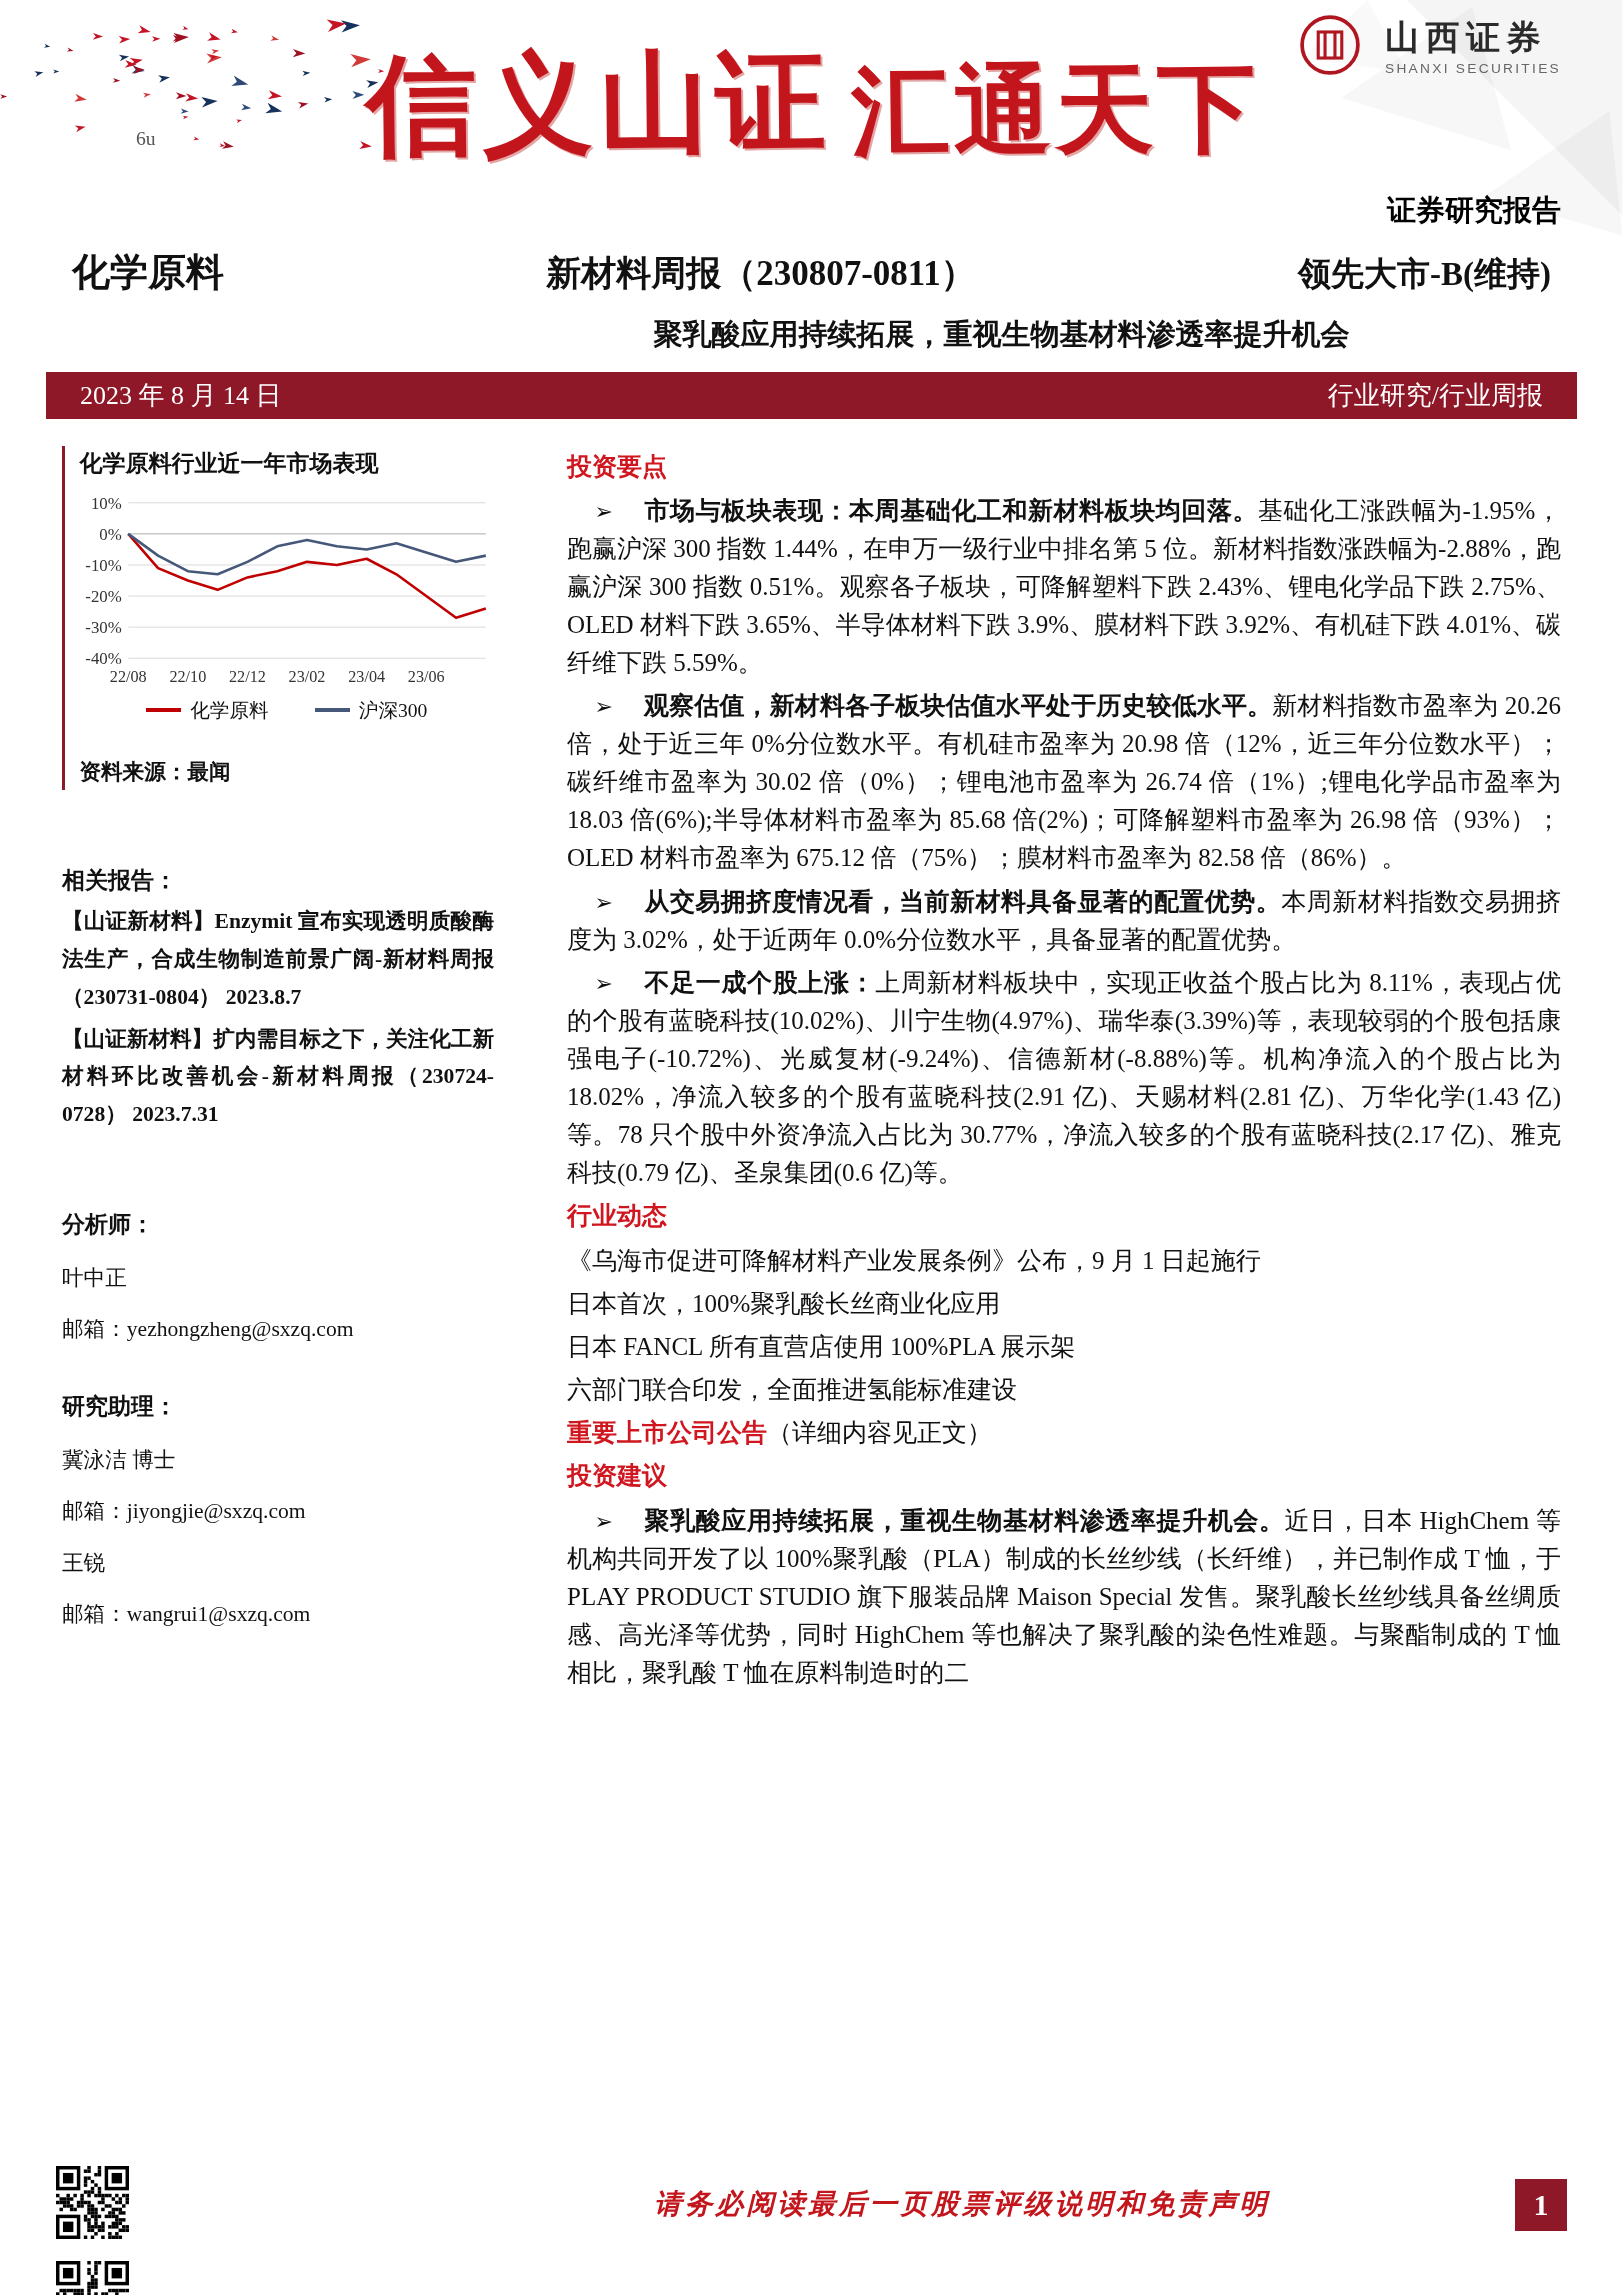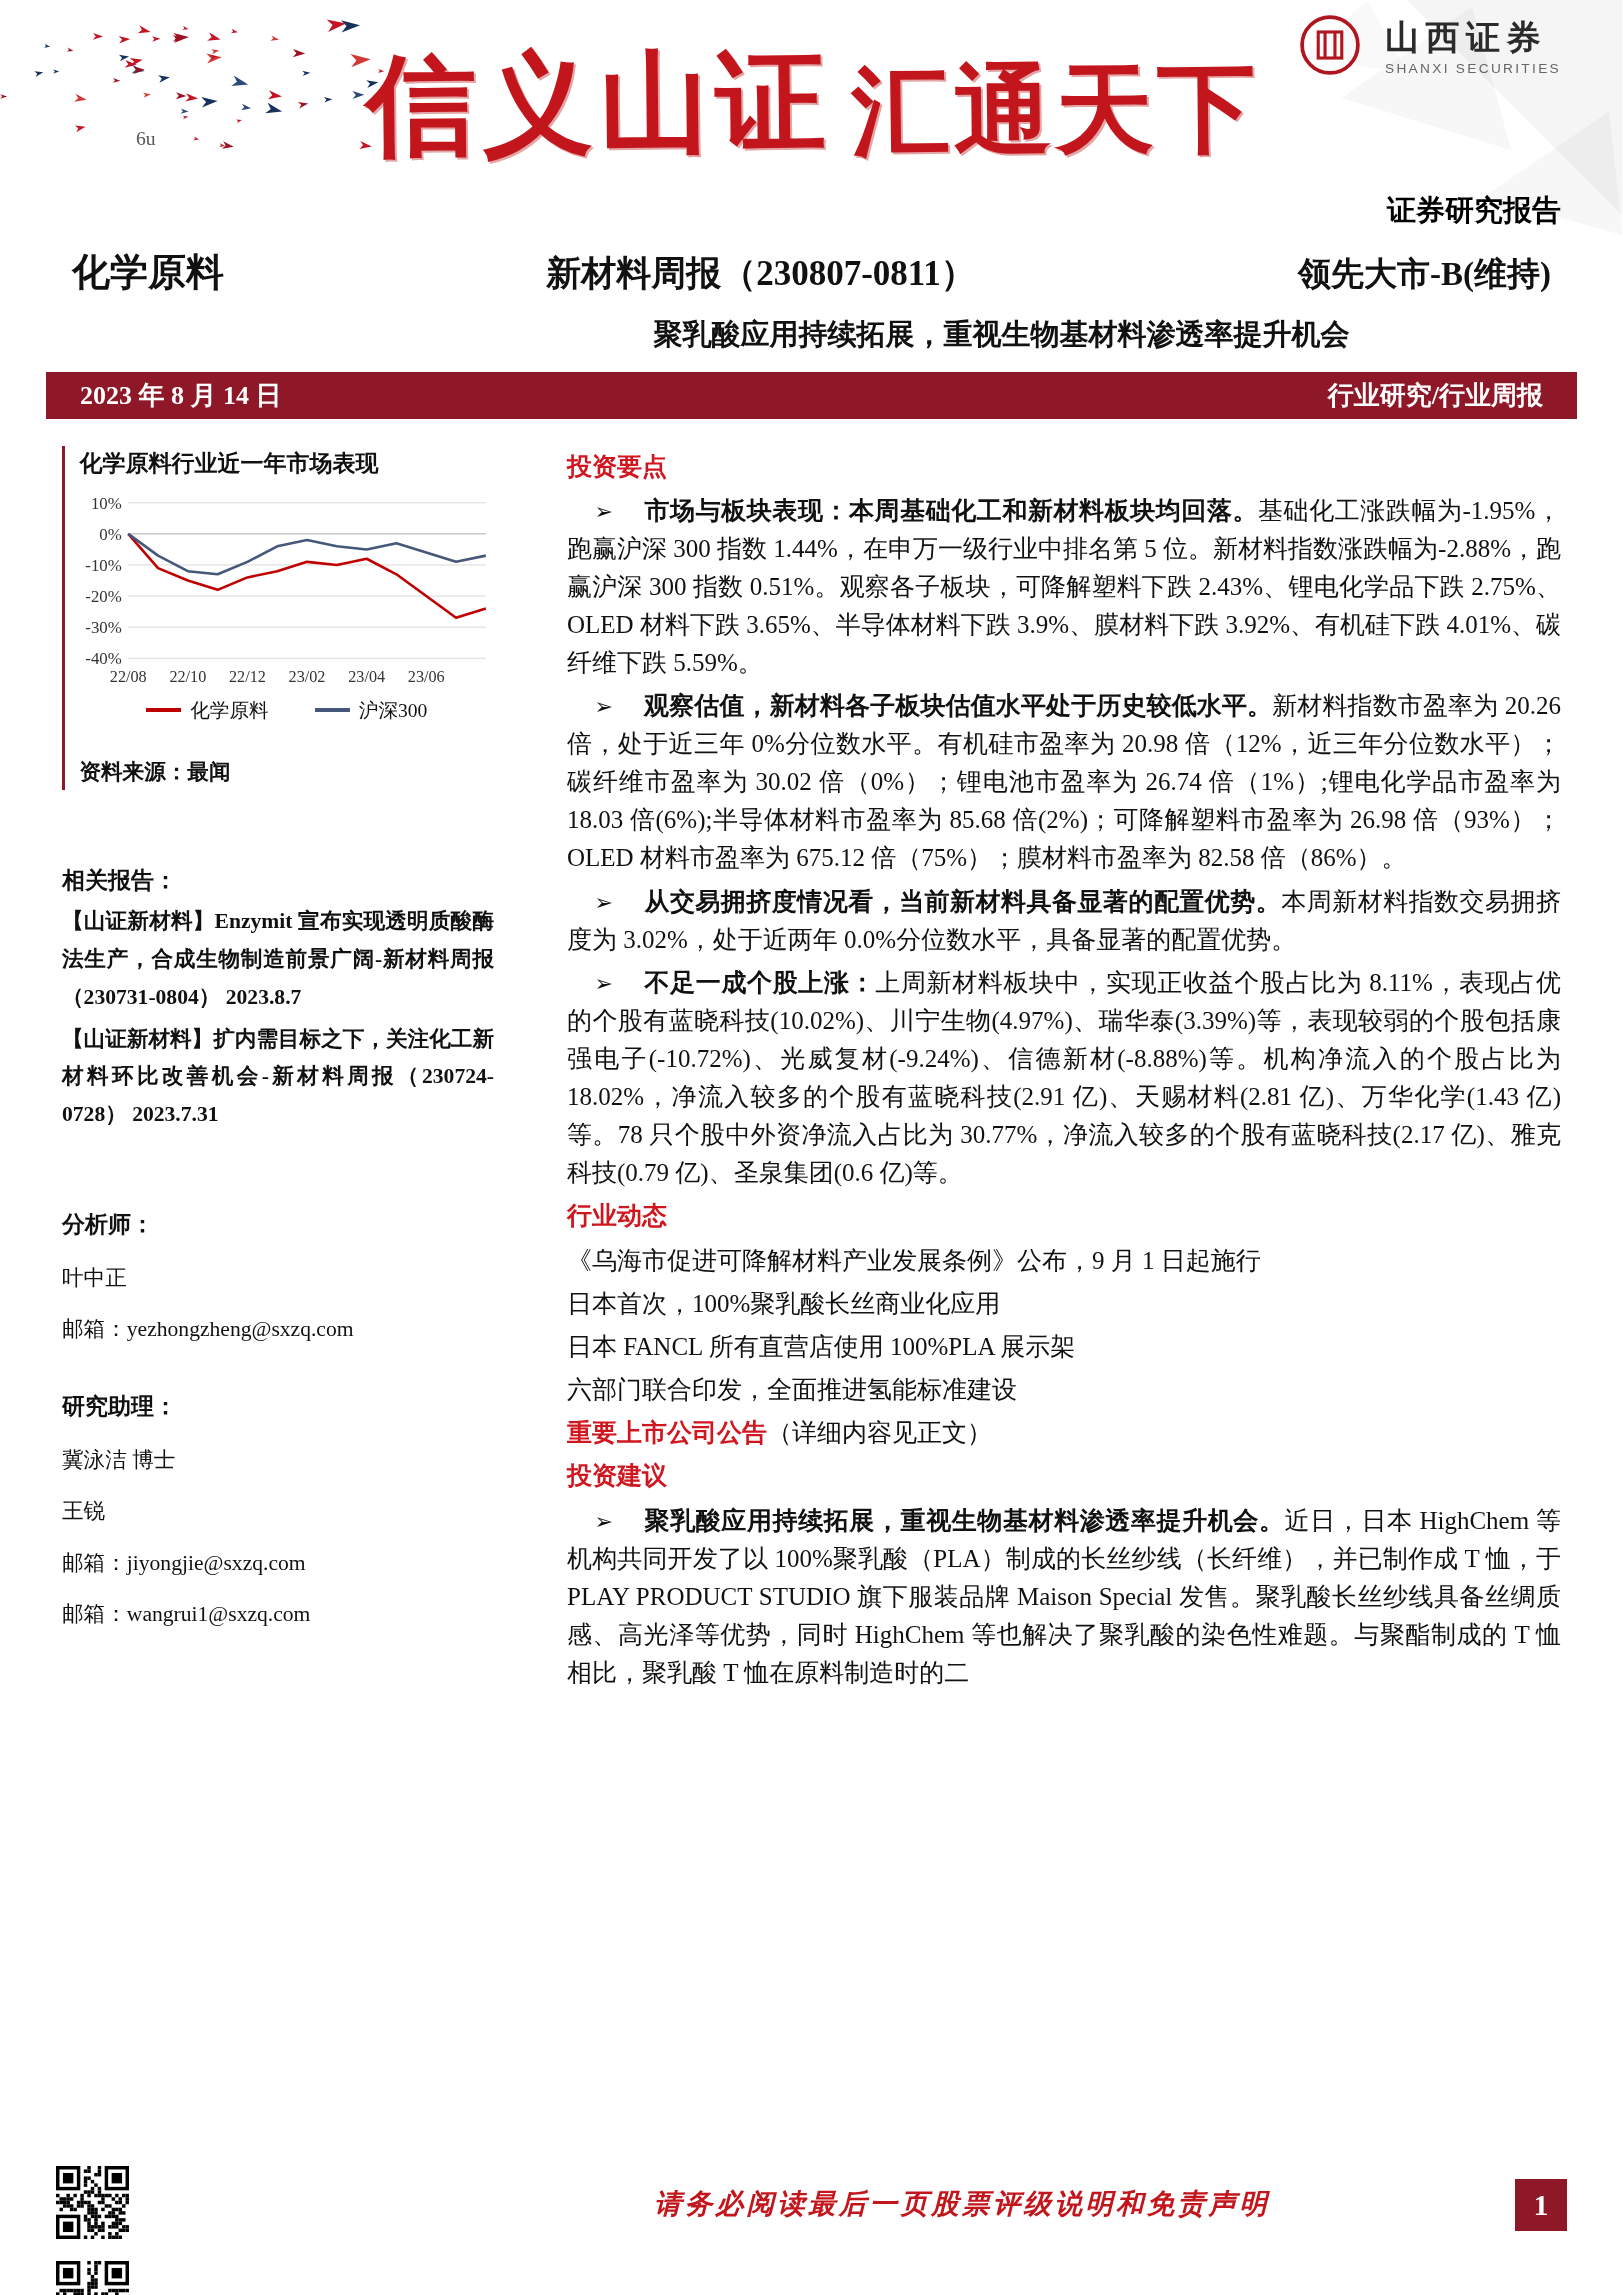--- a/index.html
+++ b/index.html
@@ -25,21 +25,21 @@
   .logo-en { font-size: 13.7px; color: #666; letter-spacing: 2.3px; font-family: "Liberation Sans", sans-serif; }
   .report-type { position: absolute; right: 62px; top: 191px; font-size: 29px; font-weight: bold; color: #000; }
   
   .title-row { display: flex; justify-content: space-between; align-items: baseline; padding: 3.9px 72px 0; }
   .industry-title { font-size: 38px; font-weight: bold; }
   .report-title  { font-size: 35px; font-weight: bold; }
   .rating        { font-size: 33px; font-weight: bold; }
   .subtitle { margin-top: 17px; padding-left: 380px; text-align: center; font-size: 29px; font-weight: bold; }
   .meta-bar { margin: 17px 46px 0; height: 47px; background: #8e1728; color: #fff;
               display: flex; justify-content: space-between; align-items: center;
-              padding: 0 34px; font-size: 26px; font-weight: bold; }
+              padding: 0 34px; font-size: 26px; font-weight: normal; }
   
   .content { display: flex; gap: 73px; padding: 25px 62px 0; }
   .sidebar { width: 432px; flex: none; font-size: 21.6px; line-height: 1.6; color: #111; }
   .chart-block { border-left: 3.3px solid #8e1728; padding-left: 14.4px; }
   .chart-title { font-size: 23px; font-weight: bold; margin: 2.6px 0 11.8px; }
   .perf-chart { width: 100%; display: block; }
   .legend { display: flex; justify-content: center; gap: 46px; font-size: 19.6px; margin-top: 5.2px; }
   .legend-item { display: flex; align-items: center; }
   .swatch { display: inline-block; width: 35px; height: 3.9px; margin-right: 9.2px; }
   .source { font-weight: bold; margin-top: 29px; }
@@ -208,22 +208,22 @@
       <div class="block-heading">相关报告：</div>
       <p class="report-item">【山证新材料】Enzymit 宣布实现透明质酸酶法生产，合成生物制造前景广阔-新材料周报（230731-0804）  2023.8.7</p>
       <p class="report-item">【山证新材料】扩内需目标之下，关注化工新材料环比改善机会-新材料周报（230724-0728）  2023.7.31</p>
 
       <div class="block-heading">分析师：</div>
       <p class="person-line">叶中正</p>
       <p class="person-line">邮箱：yezhongzheng@sxzq.com</p>
 
       <div class="block-heading tight">研究助理：</div>
       <p class="person-line">冀泳洁 博士</p>
+      <p class="person-line">邮箱：jiyongjie@sxzq.com</p>
       <p class="person-line">王锐</p>
-      <p class="person-line">邮箱：jiyongjie@sxzq.com</p>
       <p class="person-line">邮箱：wangrui1@sxzq.com</p>
     </aside>
 
     <main class="main">
       <div class="sec-heading">投资要点</div>
 
       <p class="bullet">
         <span class="arr">➢</span><span class="lead">市场与板块表现：本周基础化工和新材料板块均回落。</span><span>基础化工涨跌幅为-1.95%，跑赢沪深 300 指数 1.44%，在申万一级行业中排名第 5 位。新材料指数涨跌幅为-2.88%，跑赢沪深 300 指数 0.51%。观察各子板块，可降解塑料下跌 2.43%、锂电化学品下跌 2.75%、OLED 材料下跌 3.65%、半导体材料下跌 3.9%、膜材料下跌 3.92%、有机硅下跌 4.01%、碳纤维下跌 5.59%。</span>
       </p>
       <p class="bullet">

